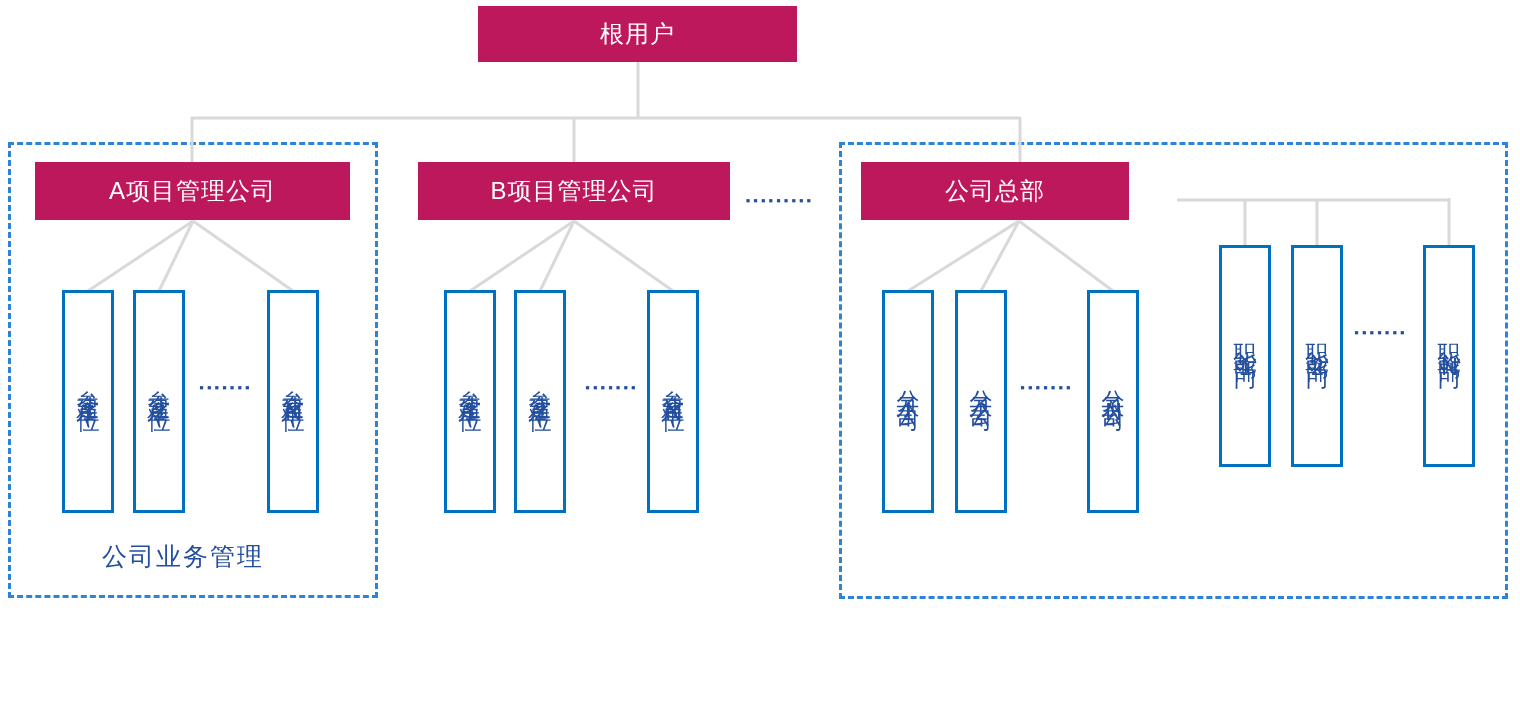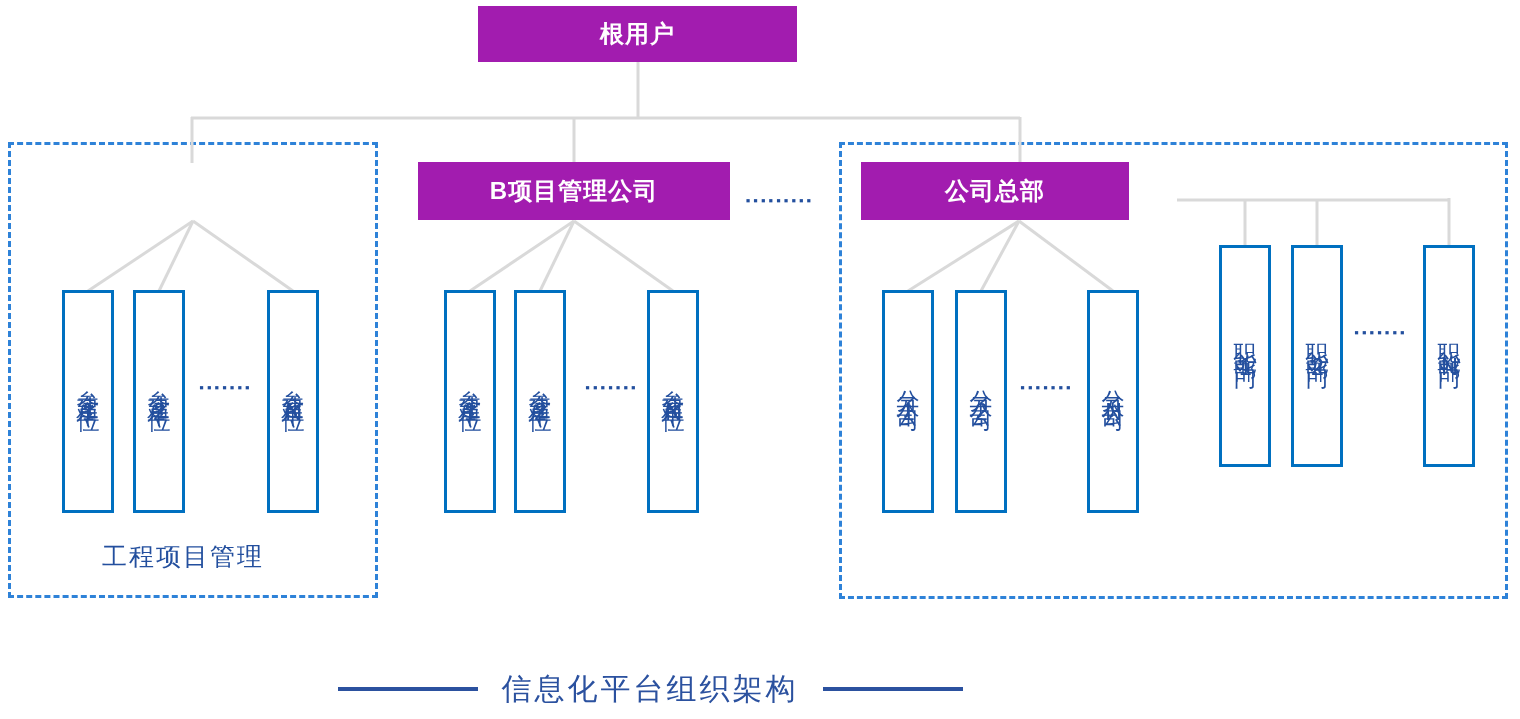--- a/index.html
+++ b/index.html
@@ -5,23 +5,23 @@
   html,body{margin:0;padding:0;background:#ffffff;}
   .canvas{
     position:relative;width:1520px;height:719px;background:#ffffff;
     font-family:"Liberation Sans",sans-serif;overflow:hidden;
   }
   .connectors{position:absolute;left:0;top:0;pointer-events:none;}
   .zone{position:absolute;border:3px dashed #2E82D8;box-sizing:border-box;background:transparent;}
   .zone-left{left:8px;top:142px;width:370px;height:456px;}
   .zone-right{left:839px;top:142px;width:669px;height:457px;}
   .hdrbox{
-    position:absolute;background:#a21caf;color:#ffffff;
+    position:absolute;background:#be185d;color:#ffffff;
     display:flex;align-items:center;justify-content:center;
-    font-size:24px;letter-spacing:1px;box-sizing:border-box;font-weight:bold;
+    font-size:24px;letter-spacing:1px;box-sizing:border-box;
   }
   .hdr-root{left:478px;top:6px;width:319px;height:56px;}
   .hdr-a{left:35px;top:162px;width:315px;height:58px;}
   .hdr-b{left:418px;top:162px;width:312px;height:58px;}
   .hdr-hq{left:861px;top:162px;width:268px;height:58px;}
   .vbox{
     position:absolute;width:52px;background:#ffffff;border:3px solid #0070C0;
     box-sizing:border-box;display:flex;align-items:center;justify-content:center;
   }
   .row-mid{top:290px;height:223px;}
@@ -77,20 +77,21 @@
       <line x1="1019" y1="221" x2="981" y2="291"></line>
       <line x1="1019" y1="221" x2="1113" y2="291"></line>
       <line x1="1177" y1="200" x2="1449" y2="200"></line>
       <line x1="1245" y1="200" x2="1245" y2="247"></line>
       <line x1="1317" y1="200" x2="1317" y2="247"></line>
       <line x1="1449" y1="198" x2="1449" y2="247"></line>
     </g>
   </svg>
 
   <div class="hdrbox hdr-root">根用户</div>
+  <div class="hdrbox hdr-a">A项目管理公司</div>
   <div class="hdrbox hdr-b">B项目管理公司</div>
   <div class="hdrbox hdr-hq">公司总部</div>
 
   <div class="vbox row-mid" style="left:62px;">
     <span class="vtext">参建单位1</span>
   </div>
   <div class="vbox row-mid" style="left:133px;">
     <span class="vtext">参建单位2</span>
   </div>
   <div class="vbox row-mid" style="left:267px;">
@@ -126,21 +127,16 @@
     <span class="vtext">职能部门1</span>
   </div>
   <div class="vbox row-dept" style="left:1291px;">
     <span class="vtext">职能部门2</span>
   </div>
   <div class="vbox row-dept" style="left:1423px;">
     <span class="vtext">职能部门N</span>
   </div>
   <div class="dots dots-dept">▪▪▪▪▪▪▪</div>
 
-  <div class="zone-label zone-label-left">工程项目管理</div>
+  <div class="zone-label zone-label-left">公司业务管理</div>
 
-  <div class="bottom-title">
-    <div class="title-line"></div>
-    <div class="title-text">信息化平台组织架构</div>
-    <div class="title-line"></div>
-  </div>
 
 </div>
 
 </body></html>

